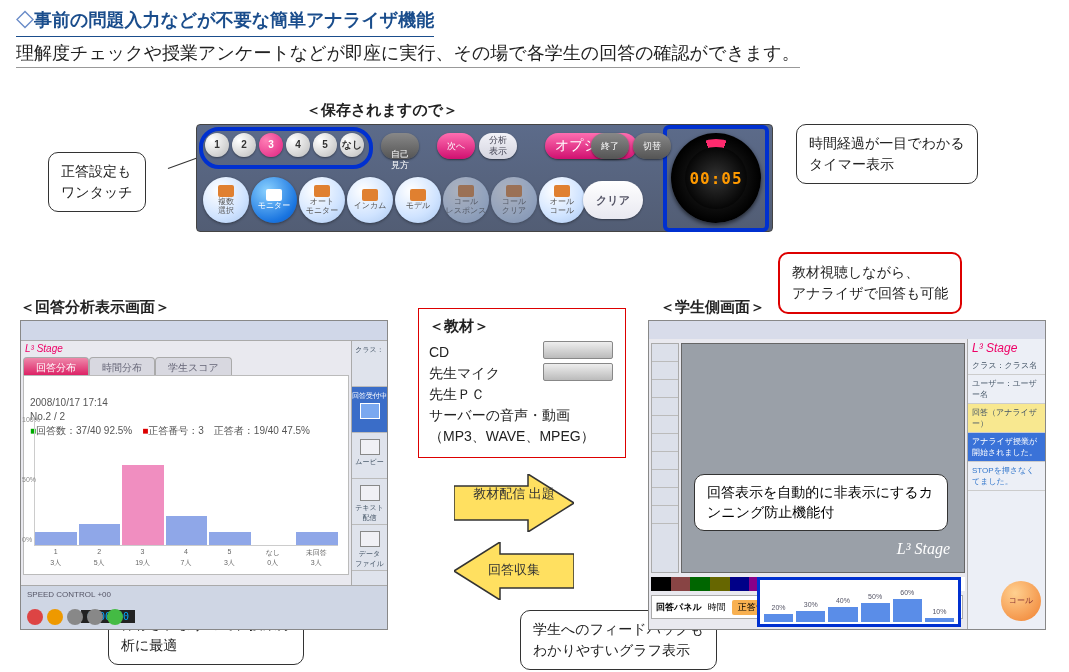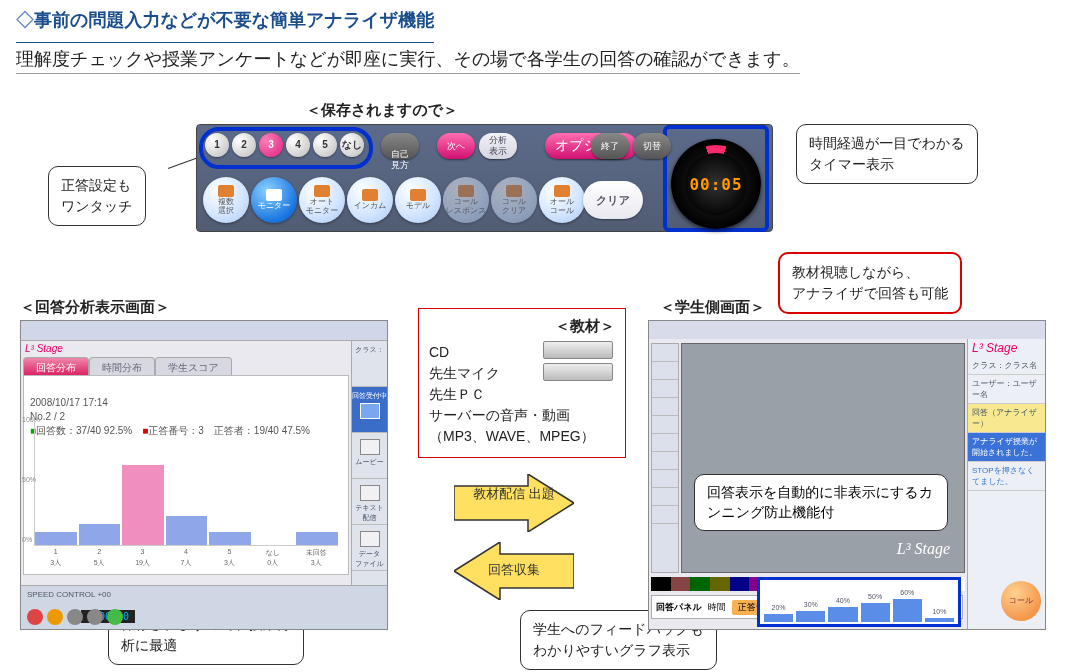--- a/index.html
+++ b/index.html
@@ -1,17 +1,17 @@
 <!DOCTYPE html>
 <html><head>
 <meta charset="utf-8">
 <style>
 *{margin:0;padding:0;box-sizing:border-box}
 body{width:1069px;height:672px;background:#fff;font-family:"MS PGothic","Meiryo",sans-serif;position:relative;font-size:13px}
-.title-line{margin:8px 0 0 16px;font-size:18px;font-weight:bold;color:#1a4d8c;border-bottom:1px solid #1a4d8c;display:inline-block;padding-bottom:10px}
+.title-line{margin:8px 0 0 16px;font-size:18px;font-weight:bold;color:#1a4d8c;border-bottom:1px solid #1a4d8c;display:inline-block;padding-bottom:4px}
 .title-line .diamond{color:#6a8cc8}
 .subtitle{margin:4px 0 0 16px;font-size:18px;color:#222;border-bottom:1px solid #999;display:inline-block;padding-bottom:2px}
 
 .panel-label{font-size:15px;font-weight:bold;color:#222;position:absolute}
 
 
 .teacher-panel{position:absolute;left:196px;top:124px;width:577px;height:108px;background:linear-gradient(#5c6b8a 0,#525d74 100%);border:1px solid #444;border-radius:4px}
 .tp-highlight1{position:absolute;left:2px;top:2px;width:174px;height:42px;border:4px solid #0030d0;border-radius:20px}
 .tp-highlight2{position:absolute;left:466px;top:0;width:106px;height:107px;border:4px solid #0030d0;border-radius:6px}
 .num-btn{position:absolute;top:8px;width:24px;height:24px;border-radius:50%;background:radial-gradient(circle at 30% 30%,#fff,#bbb);font-size:10px;font-weight:bold;text-align:center;line-height:24px;color:#333;box-shadow:0 1px 2px rgba(0,0,0,.4)}
@@ -20,21 +20,21 @@
 .pill.gray{background:linear-gradient(#888,#555)}
 .pill.pink{background:linear-gradient(#ff6eb0,#d01070)}
 .pill.lt{background:linear-gradient(#f2f2f8,#d5d5e0);color:#445}
 
 .row2-btn{position:absolute;top:52px;width:46px;height:46px;border-radius:50%;background:radial-gradient(circle at 35% 30%,#fff,#cfe3ff 60%,#aac7ef);box-shadow:0 1px 3px rgba(0,0,0,.4);font-size:8px;text-align:center;line-height:1.1;display:flex;flex-direction:column;justify-content:center;color:#555}
 .row2-btn.blue{background:radial-gradient(circle at 35% 30%,#8ad1ff,#1a75e0 70%,#0a55c0);color:#fff}
 .row2-btn .icon{width:16px;height:12px;margin:0 auto 1px;background:#e08030;border-radius:2px}
 .row2-btn.blue .icon{background:#fff}
 .clear-btn{position:absolute;left:386px;top:56px;width:60px;height:38px;border-radius:19px;background:linear-gradient(#fff,#e8e8f0);font-size:11px;font-weight:bold;text-align:center;line-height:38px;color:#556;box-shadow:0 1px 2px rgba(0,0,0,.4)}
 
-.timer{position:absolute;left:474px;top:14px;width:90px;height:90px;border-radius:50%;background:radial-gradient(circle,#2a2a2a 0,#000 70%);box-shadow:0 2px 4px rgba(0,0,0,.6)}
+.timer{position:absolute;left:474px;top:8px;width:90px;height:90px;border-radius:50%;background:radial-gradient(circle,#2a2a2a 0,#000 70%);box-shadow:0 2px 4px rgba(0,0,0,.6)}
 .timer::before{content:"";position:absolute;left:6px;top:6px;width:78px;height:78px;border-radius:50%;background:conic-gradient(from -15deg,#ff2a6e 0deg,#ff2a6e 30deg,transparent 30deg)}
 .timer::after{content:"";position:absolute;left:14px;top:14px;width:62px;height:62px;border-radius:50%;background:radial-gradient(circle,#333 0,#000 80%)}
 .timer-text{position:absolute;left:0;top:36px;width:90px;text-align:center;font-family:monospace;font-weight:bold;color:#ff9a00;font-size:16px;z-index:2;letter-spacing:1px}
 
 
 .callout{position:absolute;background:#fff;border:1px solid #333;border-radius:10px;padding:8px 12px;font-size:14px;line-height:1.5;color:#222}
 .callout.red{border:2px solid #d00}
 .callout-line{position:absolute;background:#333;height:1px;transform-origin:left center}
 .callout-line.r1{left:168px;top:168px;width:36px;transform:rotate(-20deg)}
 .callout-line.r2{left:772px;top:166px;width:28px;transform:rotate(-175deg)}
@@ -60,21 +60,21 @@
 .side-cell.bl{background:#3a6dc8;color:#fff}
 .side-cell.bl .sq{background:#7aa8f0;border-color:#fff}
 .scr-anal-bottom{position:absolute;left:0;right:0;bottom:0;height:44px;background:#cfd6e4;border-top:1px solid #aaa;font-size:8px;color:#556;padding:4px 6px}
 .mini-icons{position:absolute;left:6px;bottom:4px;display:flex;gap:4px}
 .mini-icons div{width:16px;height:16px;border-radius:50%;background:#888}
 .mini-icons .r{background:#d44}.mini-icons .o{background:#e90}.mini-icons .g{background:#4b4}
 .counter{position:absolute;left:60px;bottom:6px;font-family:monospace;background:#222;color:#0af;padding:1px 6px;font-size:10px}
 
 
 .materials{position:absolute;left:418px;top:308px;width:208px;height:150px;border:1.5px solid #d00;padding:6px 10px;font-size:14px;line-height:1.5;color:#222}
-.materials h4{text-align:right;font-size:15px;margin-bottom:4px}
+.materials h4{text-align:left;font-size:15px;margin-bottom:4px}
 .mat-img{position:absolute;right:8px;top:32px;width:74px;height:44px}
 .dvd{width:70px;height:18px;background:linear-gradient(#eee,#bbb);border:1px solid #888;margin-bottom:4px;border-radius:2px}
 
 
 .arrow-r{position:absolute;left:454px;top:474px;width:120px;height:58px}
 .arrow-r svg{width:100%;height:100%}
 .arrow-l{position:absolute;left:454px;top:542px;width:120px;height:58px}
 .arr-label{position:absolute;width:120px;text-align:center;font-size:13px;color:#333;line-height:1.3}
 
 
@@ -108,21 +108,21 @@
 
 
 <div class="title-line"><span class="diamond">◇</span><span>事前の問題入力などが不要な簡単アナライザ機能</span></div><br>
 <div class="subtitle">理解度チェックや授業アンケートなどが即座に実行、その場で各学生の回答の確認ができます。</div>
 
 <div class="panel-label" style="left:306px;top:101px">＜保存されますので＞</div>
 <div class="panel-label" style="left:20px;top:298px">＜回答分析表示画面＞</div>
 <div class="panel-label" style="left:660px;top:298px">＜学生側画面＞</div>
 
 
-<div class="callout" style="left:48px;top:166px"><span style="white-space:pre">正答設定も
+<div class="callout" style="left:48px;top:152px"><span style="white-space:pre">正答設定も
 ワンタッチ</span></div>
 <div class="callout-line r1"></div>
 <div class="callout" style="left:796px;top:124px"><span style="white-space:pre">時間経過が一目でわかる
 タイマー表示</span></div>
 <div class="callout-line r2"></div>
 <div class="callout red" style="left:778px;top:252px"><span style="white-space:pre">教材視聴しながら、
 アナライザで回答も可能</span></div>
 <div class="callout" style="left:108px;top:584px"><span style="white-space:pre">学生の詳細な回答データが
 保存されますので、授業分
 析に最適</span></div>

